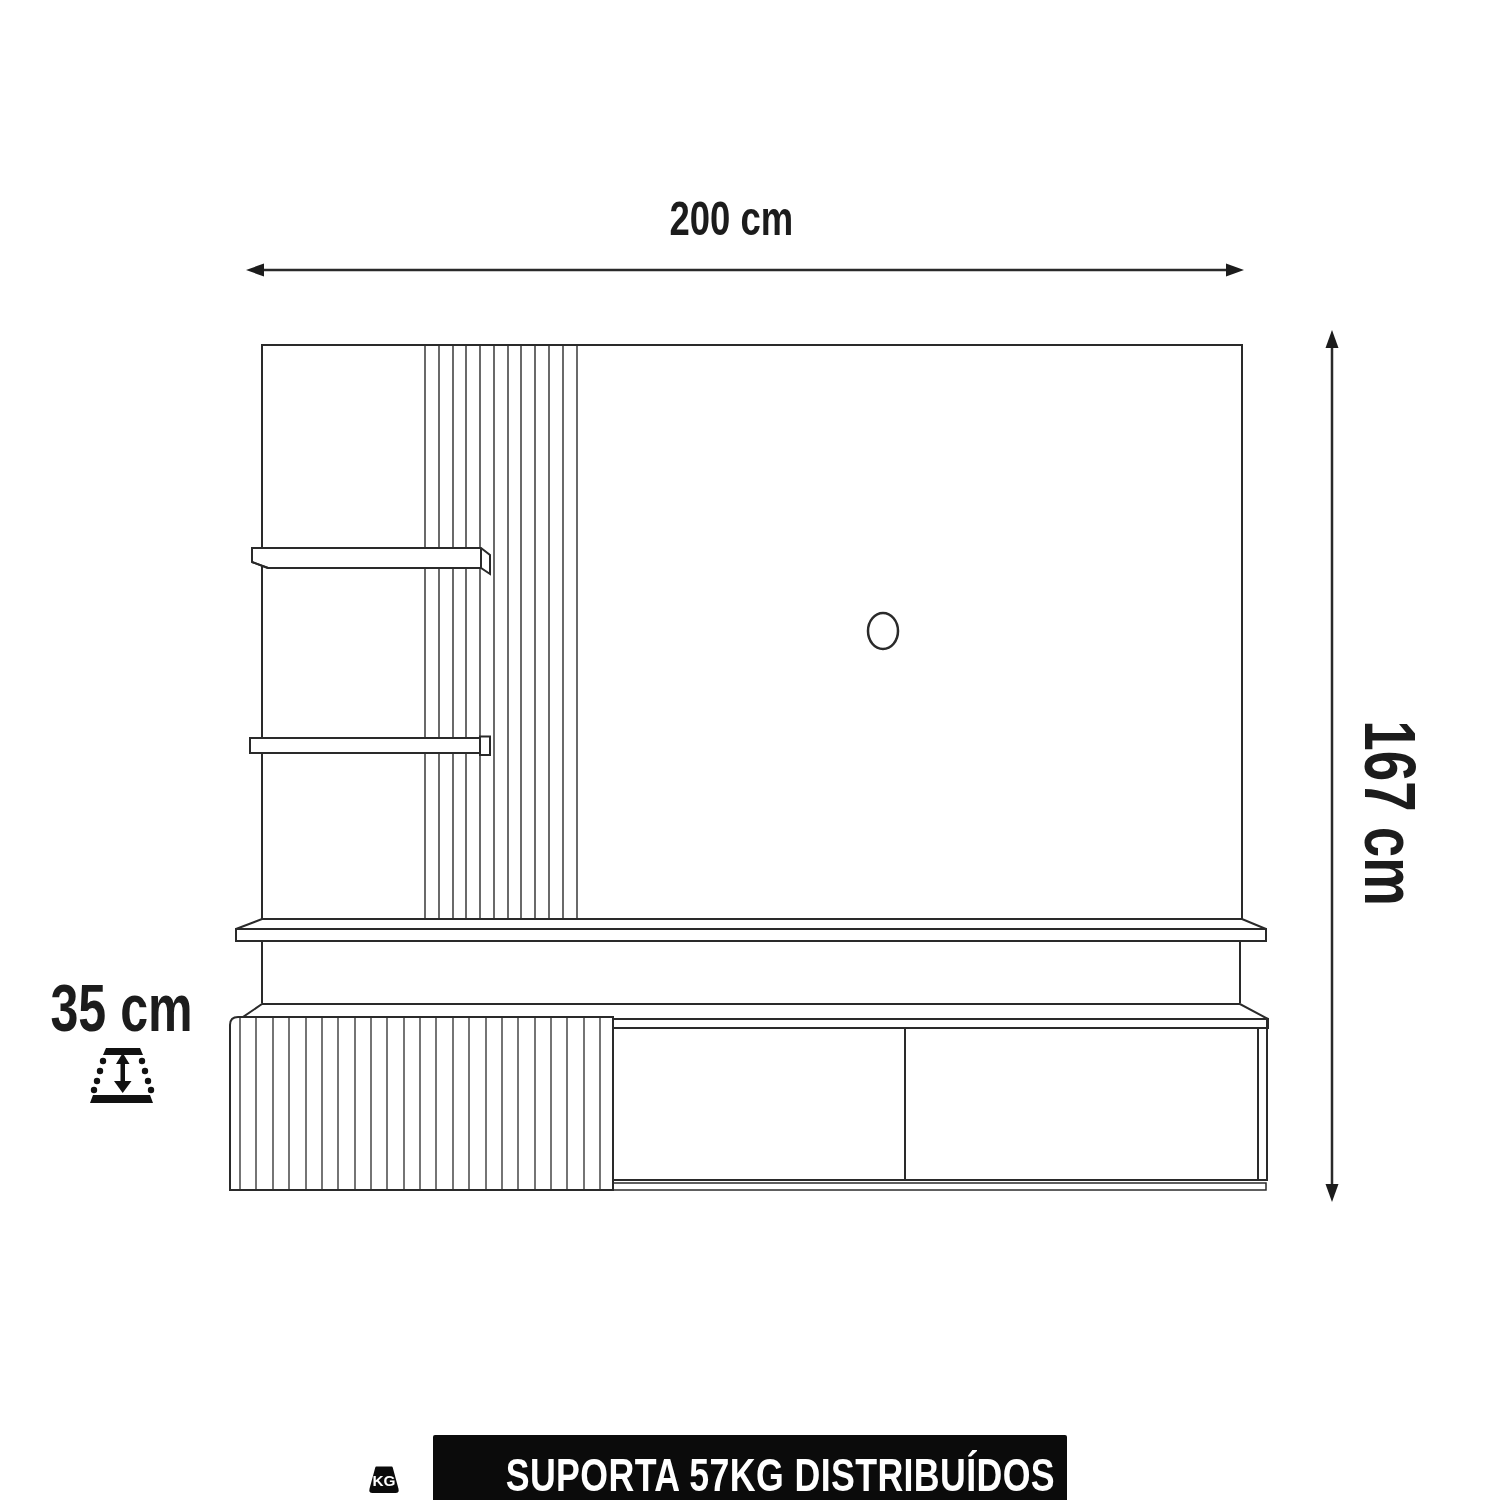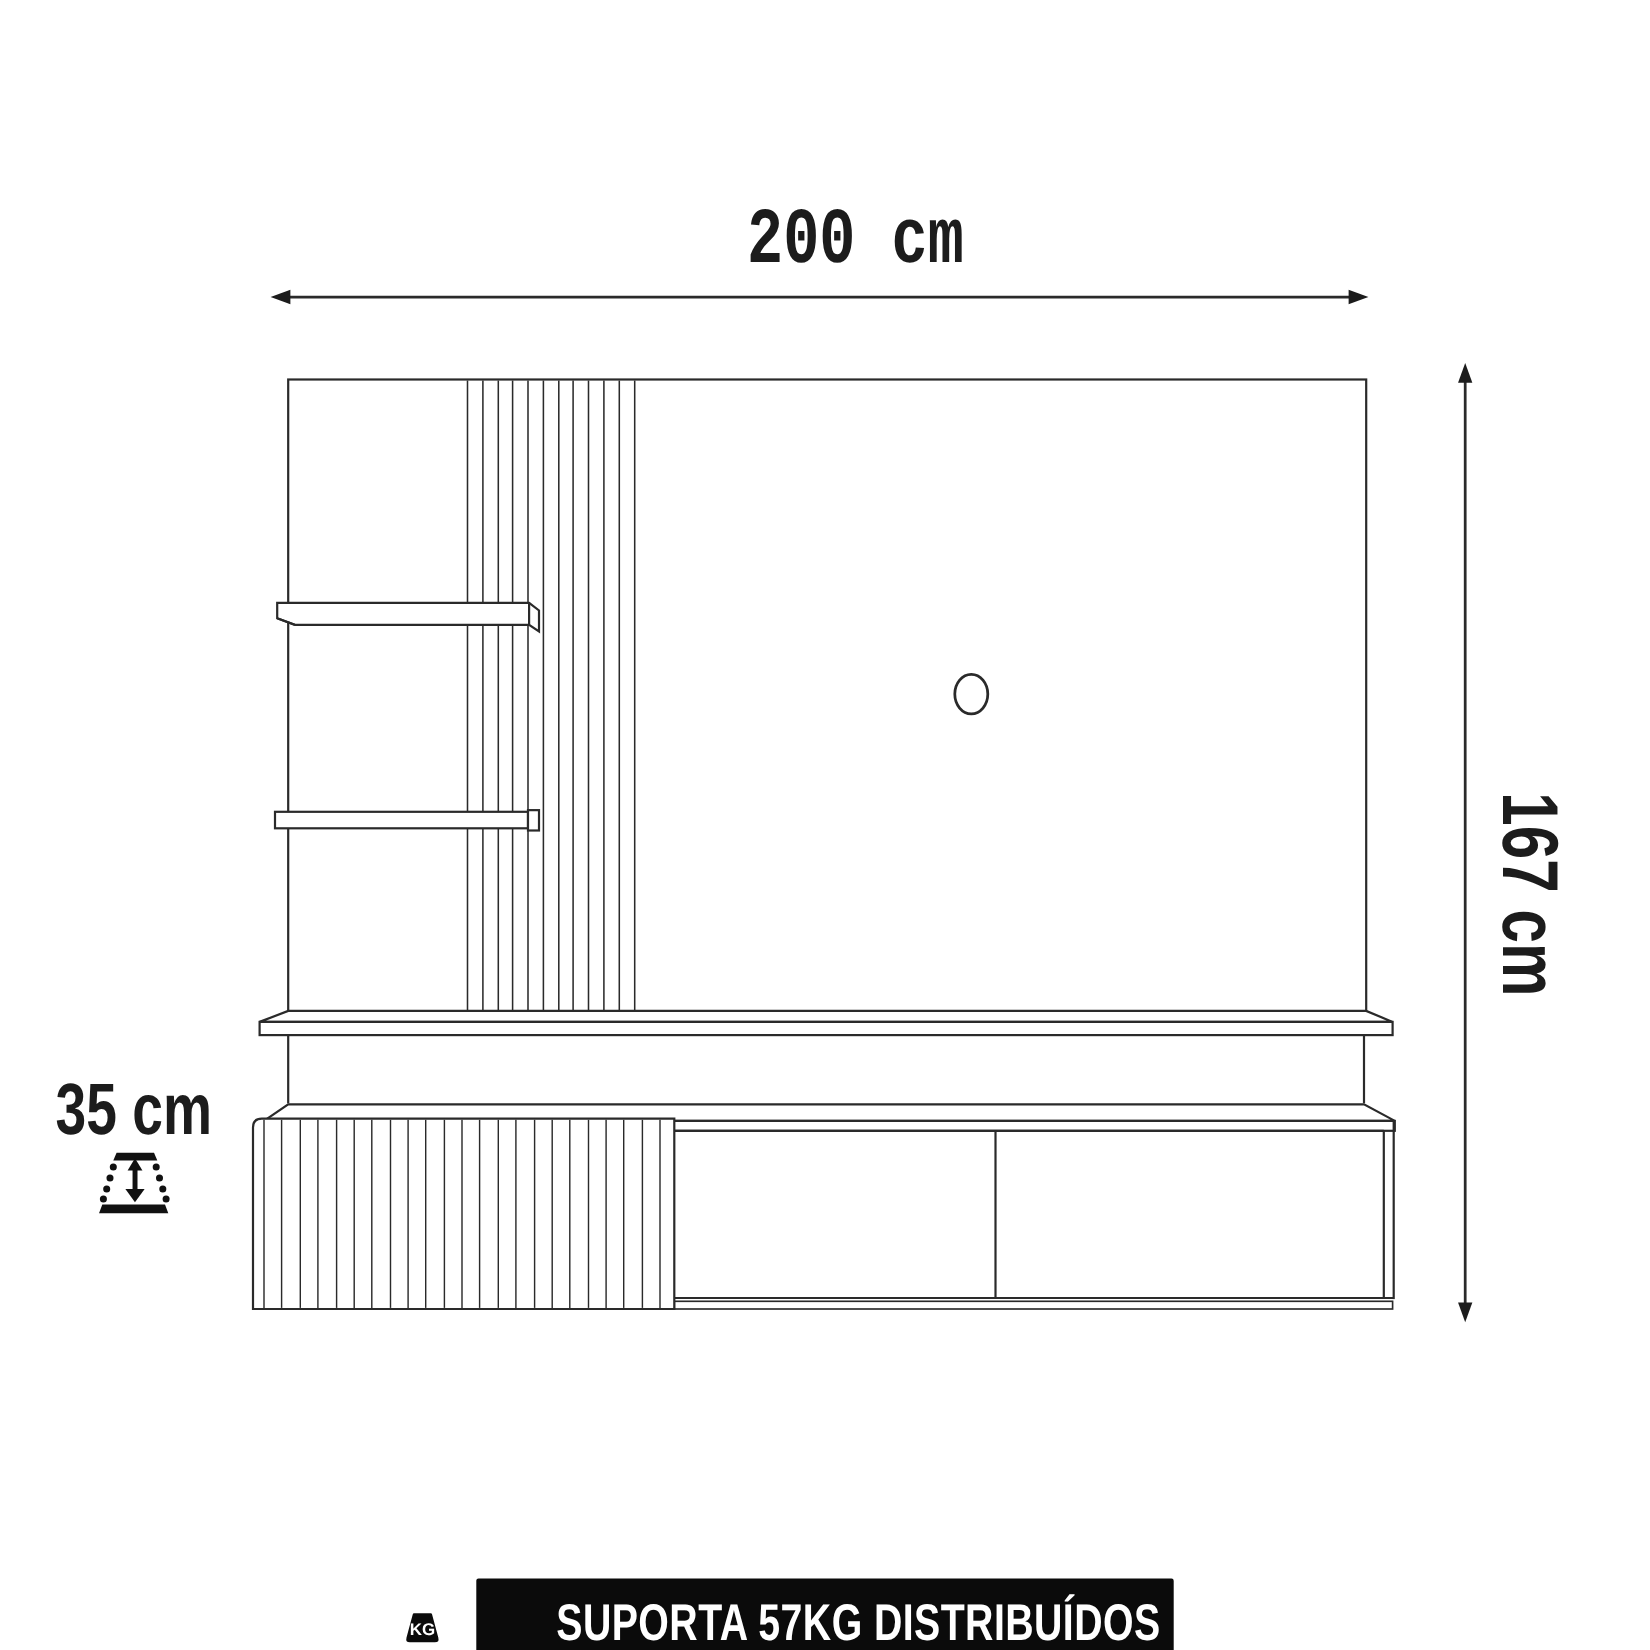--- a/index.html
+++ b/index.html
@@ -12,21 +12,21 @@
   }
   .drawing-svg{position:absolute;left:0;top:0;}
   .dim-label{
     position:absolute;
     color:#1c1c1c;
     font-weight:700;
     white-space:nowrap;
     text-align:center;
   }
   .dim-label .cond{display:inline-block;transform:scaleX(0.76);}
-  .dim-width{left:523px;top:186px;width:510px;font-size:72px;line-height:66px;font-family:Liberation Mono, monospace;}
+  .dim-width{left:476px;top:186px;width:510px;font-size:48px;line-height:66px;}
   .dim-height{left:1240px;top:782px;width:300px;height:62px;font-size:72px;line-height:62px;transform:rotate(90deg);}
   .dim-depth{left:12px;top:981px;width:220px;font-size:66px;line-height:54px;}
   .support-banner{
     position:absolute;left:433px;top:1435px;width:634px;height:78px;
     display:flex;align-items:center;justify-content:center;gap:10px;
     border-radius:2px;
   }
   .support-banner .banner-text{
     font-weight:700;
     font-size:47px;

